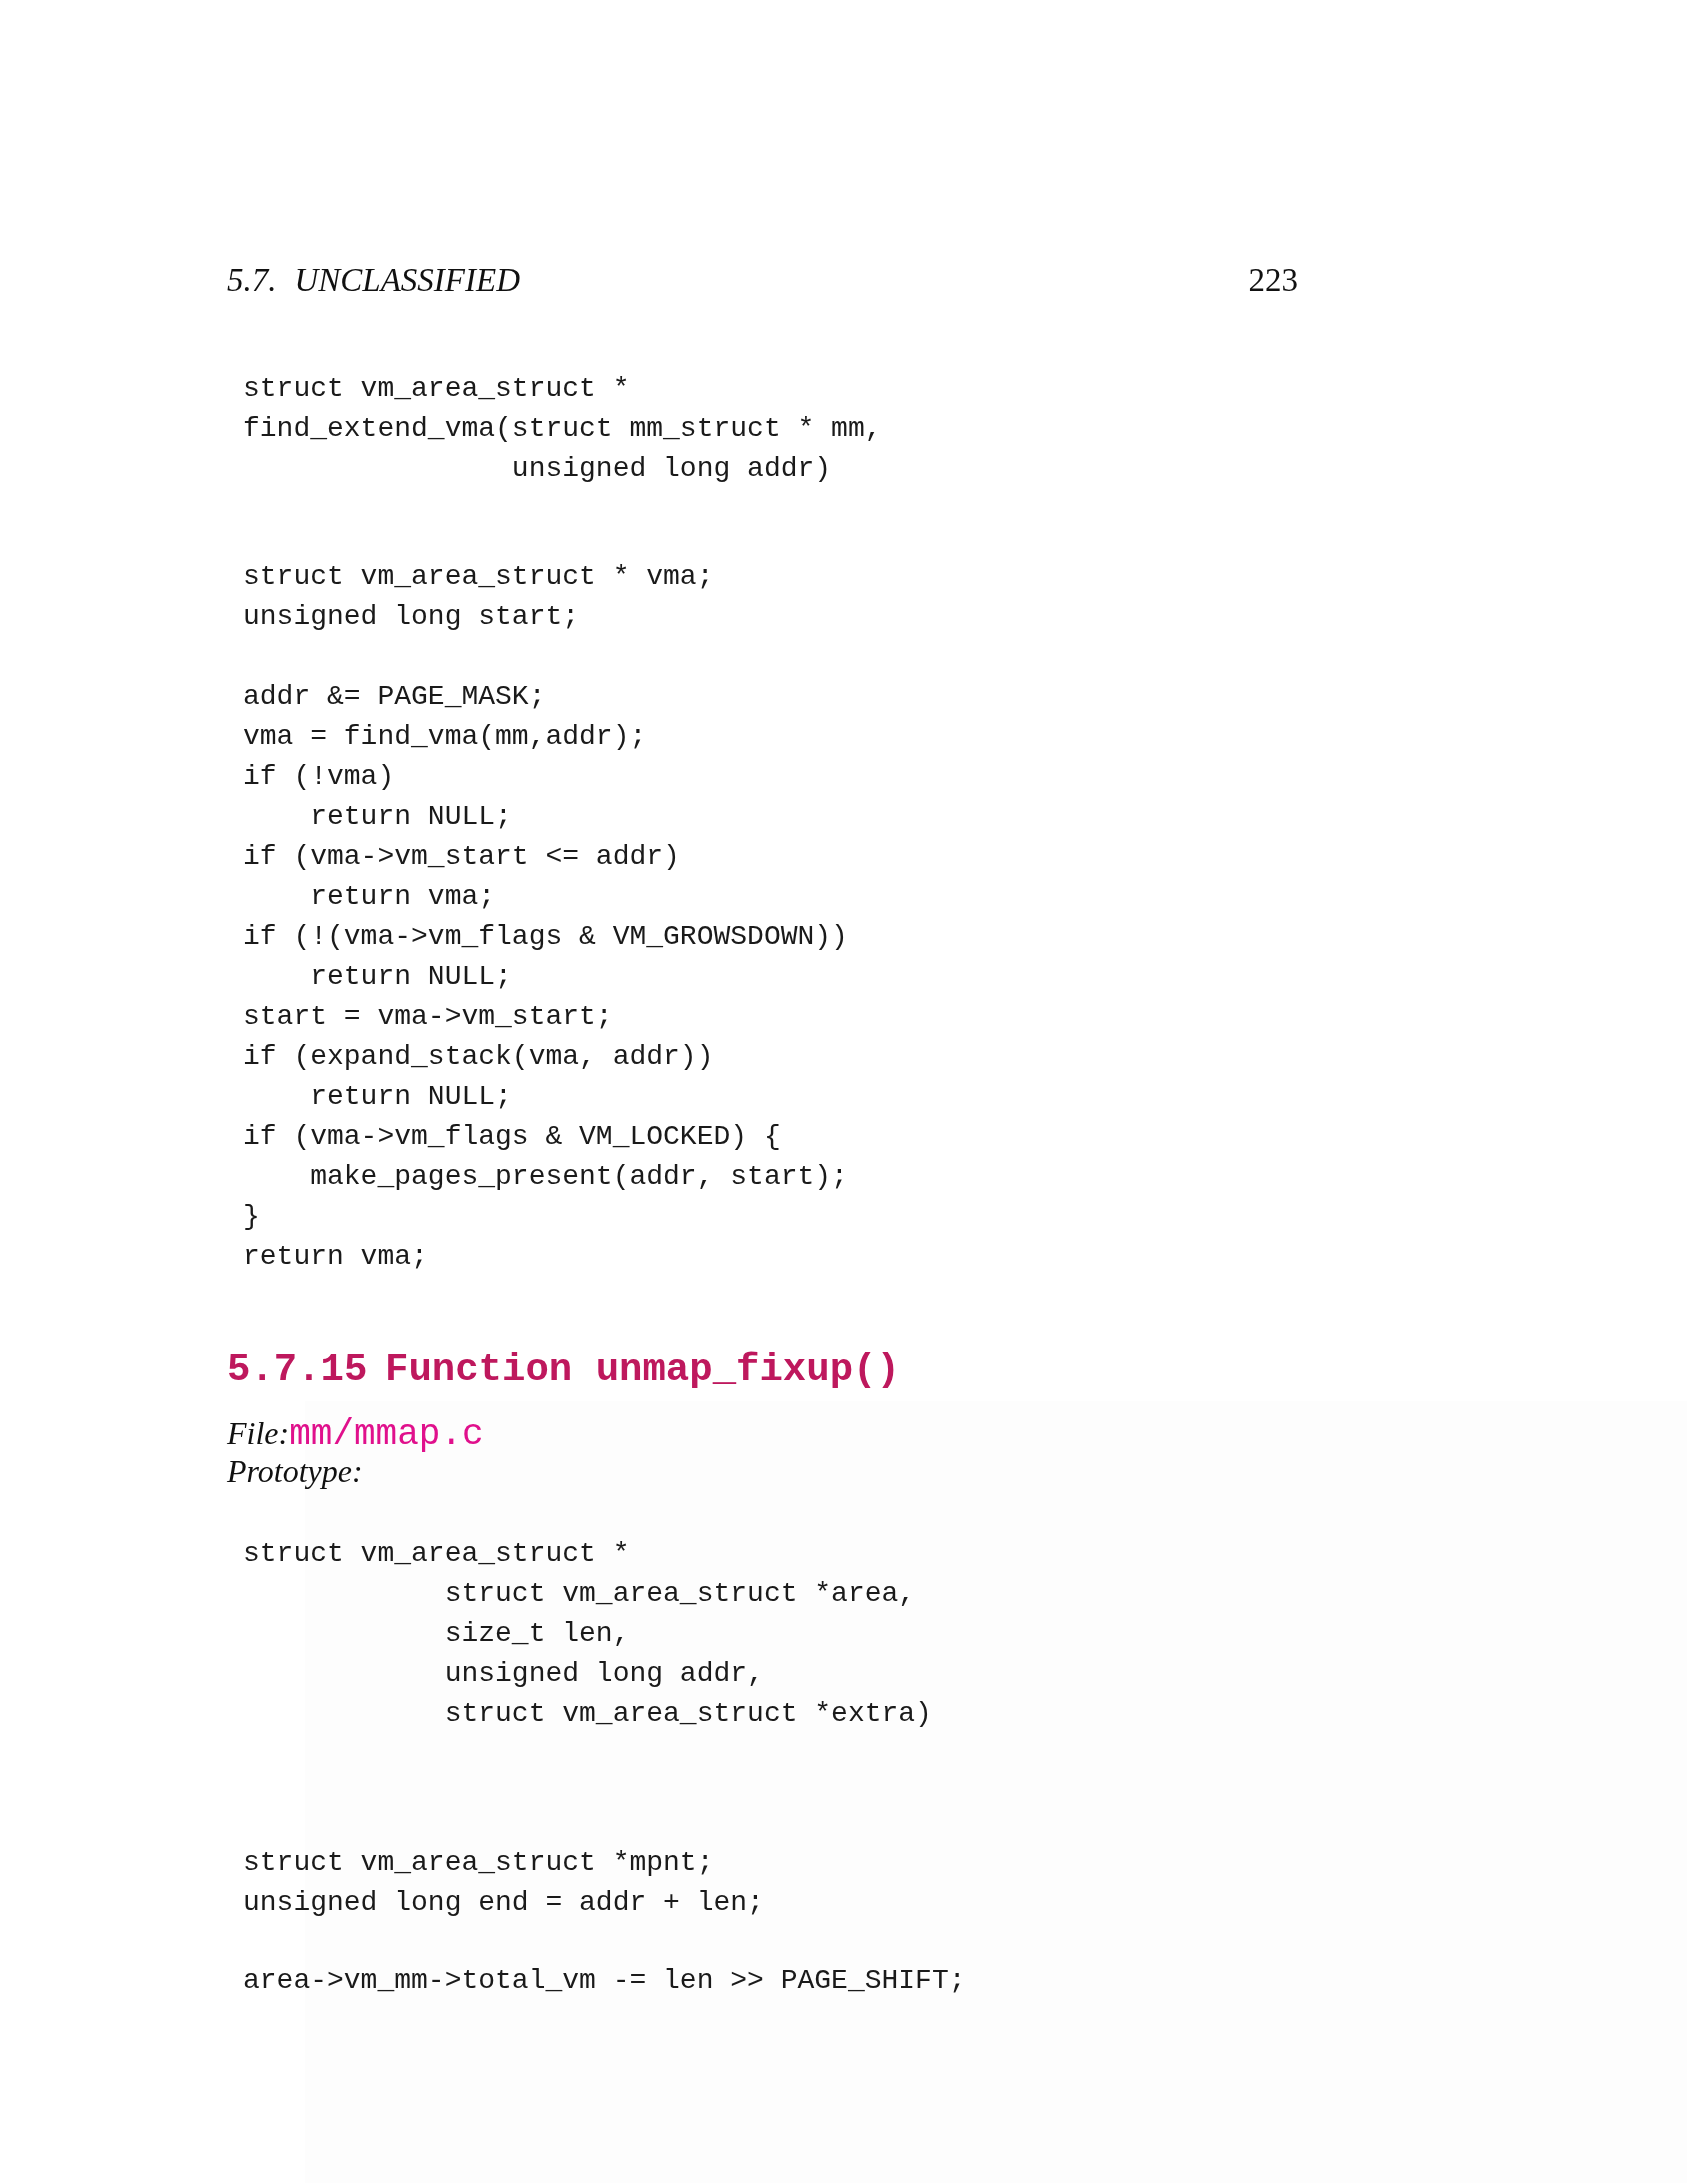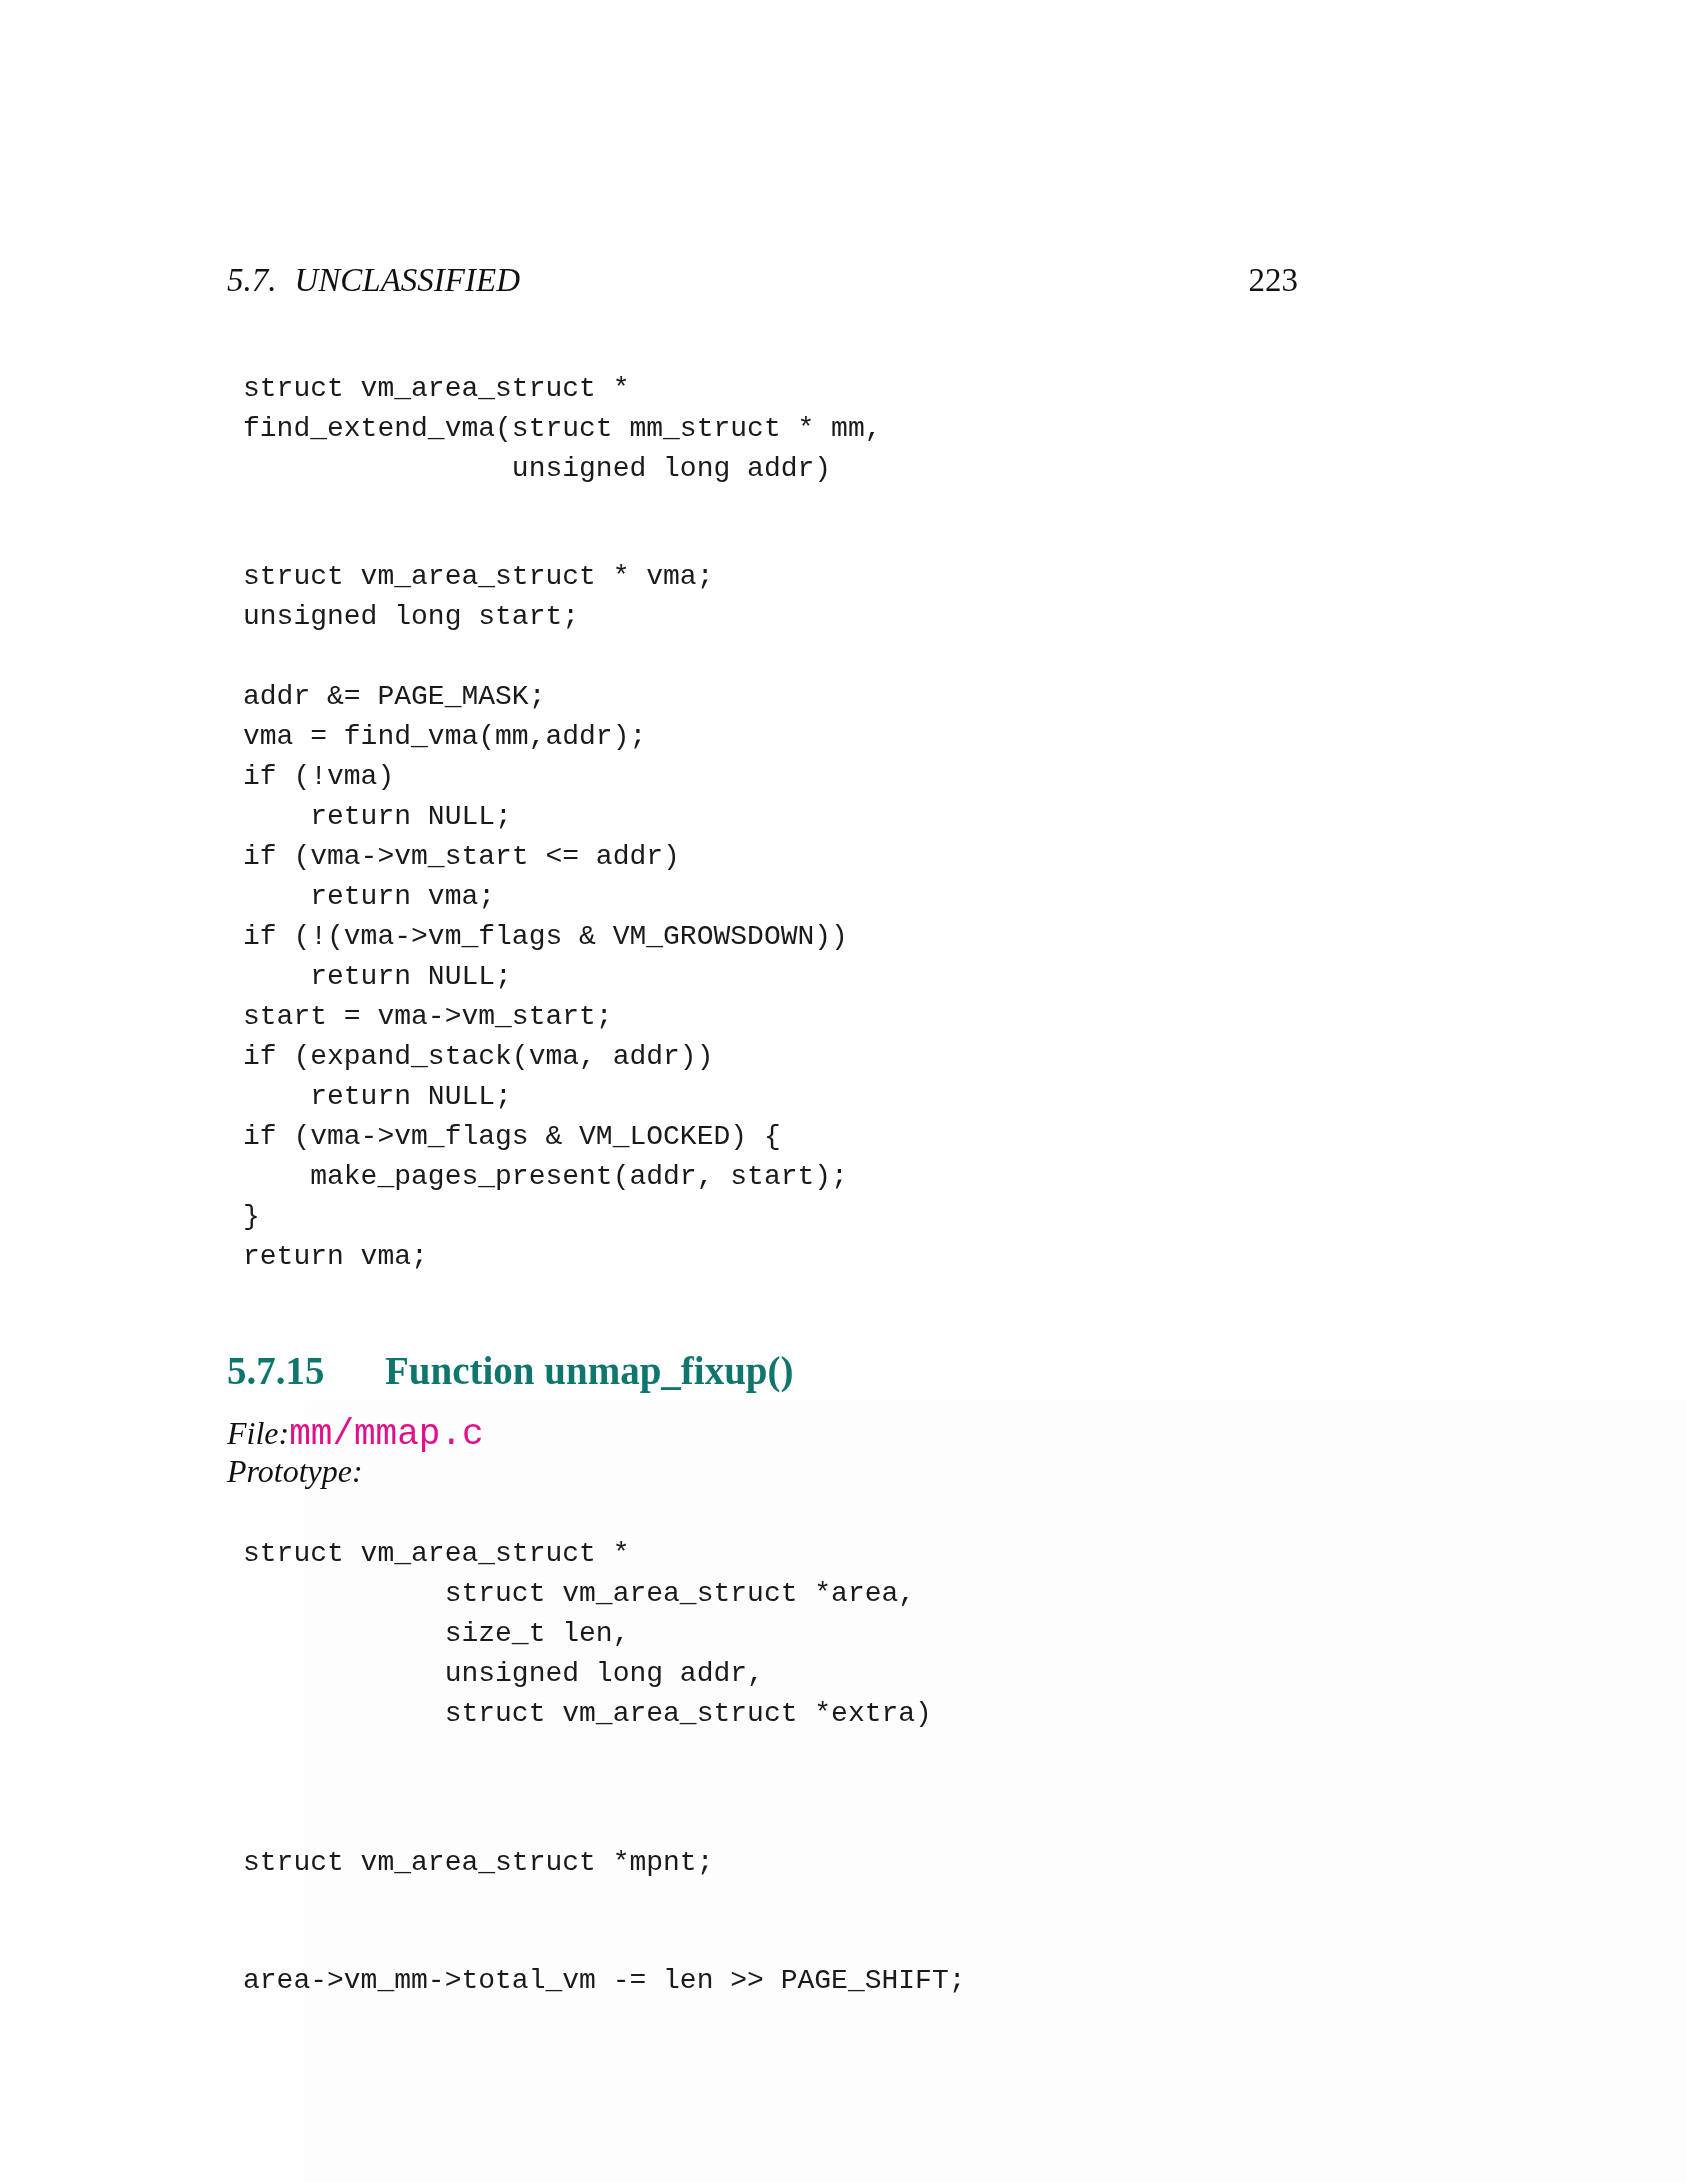--- a/index.html
+++ b/index.html
@@ -7,22 +7,22 @@
   .page { position: absolute; left: 0; top: 0; width: 1687px; height: 1652px; background: #ffffff; }
   .shade { position: absolute; left: 305px; top: 1401px; width: 1382px; height: 783px; background: #fdfdfd; }
   .running-head { position: absolute; top: 262px; left: 227px; width: 1071px; height: 36px;
     font-family: "Liberation Serif", "DejaVu Serif", serif; font-size: 33px; color: #111; }
   .running-head .left { position: absolute; left: 0; top: 0; font-style: italic; }
   .running-head .left .num { margin-right: 18px; }
   .running-head .right { position: absolute; right: 0; top: 0; }
   .code { position: absolute; left: 227px; margin: 16px; font-family: "Liberation Mono", "DejaVu Sans Mono", monospace;
     font-size: 28px; line-height: 40px; color: #1a1a1a; white-space: pre; }
   .code .line { display: block; height: 40px; }
-  .heading { position: absolute; left: 227px; top: 1348px; font-family: Liberation Serif, serif;
-    font-weight: bold; font-size: 39px; color: #0f766e; white-space: nowrap; }
+  .heading { position: absolute; left: 227px; top: 1348px; font-family: Liberation Mono, monospace;
+    font-weight: bold; font-size: 39px; color: #be185d; white-space: nowrap; }
   .heading .sec-num { display: inline-block; width: 158px; }
   .meta { position: absolute; left: 227px; font-family: "Liberation Serif", "DejaVu Serif", serif;
     font-size: 32px; color: #111; }
   .meta .label { font-style: italic; }
   .meta .link { font-family: "Liberation Mono", "DejaVu Sans Mono", monospace; font-size: 36px; color: #e0108c; text-decoration: none; }
 </style>
 </head>
 <body>
 
 <div class="page">
@@ -47,17 +47,17 @@
 
   <div class="meta" style="top:1414px;">
     <span class="label">File:</span><a class="link">mm/mmap.c</a>
   </div>
   <div class="meta" style="top:1453px;">
     <span class="label">Prototype:</span>
   </div>
 
   <pre class="code" style="top:1518px;"><span class="line">struct vm_area_struct *</span><span class="line">            struct vm_area_struct *area,</span><span class="line">            size_t len,</span><span class="line">            unsigned long addr,</span><span class="line">            struct vm_area_struct *extra)</span></pre>
 
-  <pre class="code" style="top:1827px;"><span class="line">struct vm_area_struct *mpnt;</span></pre>
+  <pre class="code" style="top:1827px;"><span class="line">struct vm_area_struct *mpnt;</span><span class="line">unsigned long end = addr + len;</span></pre>
 
   <pre class="code" style="top:1945px;"><span class="line">area-&gt;vm_mm-&gt;total_vm -= len &gt;&gt; PAGE_SHIFT;</span></pre>
 </div>
 
 
 </body></html>

